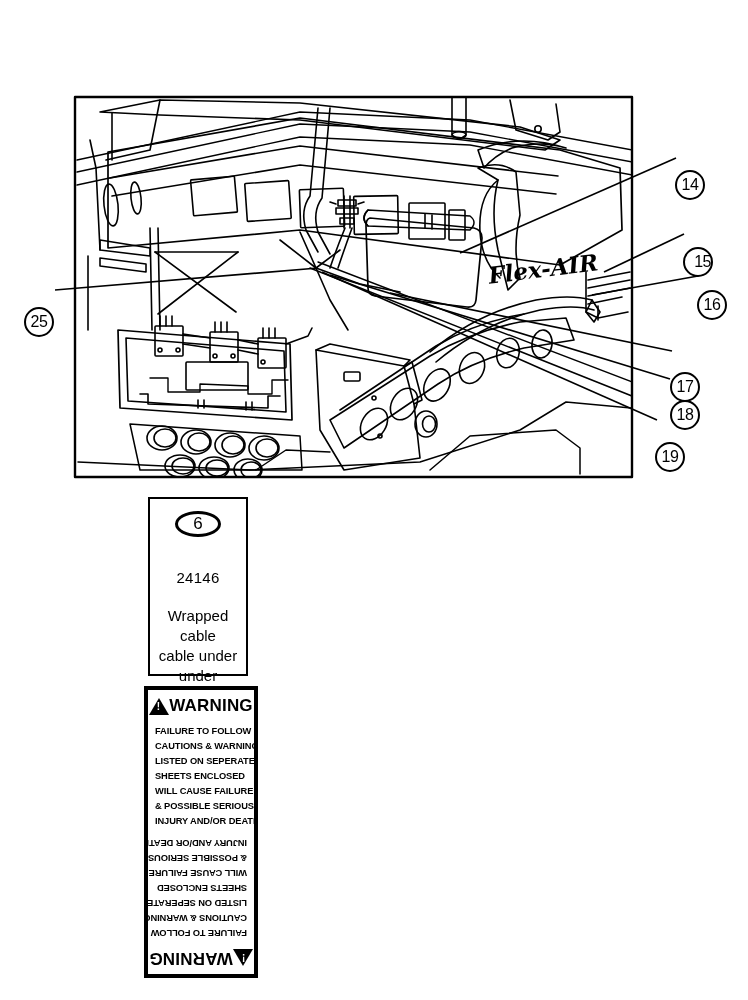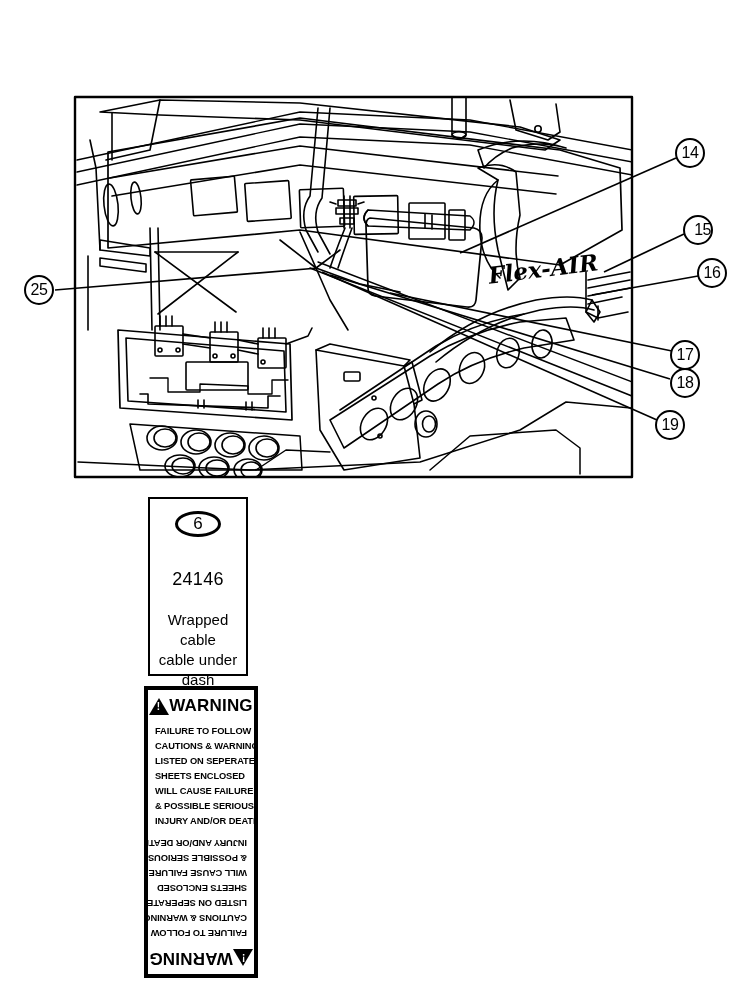--- a/index.html
+++ b/index.html
@@ -37,20 +37,21 @@
     border-radius: 50%;
     background: #fff;
     box-sizing: border-box;
     display: flex;
     align-items: center;
     justify-content: center;
     font-size: 16px;
     line-height: 1;
     letter-spacing: -0.5px;
     z-index: 5;
+    margin-top: 32px;
   }
   
   .tag-card {
     position: absolute;
     background: #fff;
     border: 2px solid #000;
     box-sizing: border-box;
     display: flex;
     flex-direction: column;
     align-items: center;
@@ -61,21 +62,21 @@
     border: 3px solid #000;
     border-radius: 50%;
     box-sizing: border-box;
     display: flex;
     align-items: center;
     justify-content: center;
     font-size: 17px;
     margin-top: 12px;
   }
   .tag-number {
-    font-size: 18px;
+    font-size: 15px;
     margin-top: 32px;
     letter-spacing: 0.3px;
   }
   .tag-desc {
     font-size: 15px;
     margin-top: 20px;
     text-align: center;
     line-height: 1.33;
     padding: 0 4px;
   }
@@ -354,21 +355,21 @@
 
   <div class="tag-card" style="left:148px; top:497px; width:100px; height:179px;">
     <div class="tag-circle">
       <span>6</span>
     </div>
     <div class="tag-number">24146</div>
     <div class="tag-desc">
       <div>Wrapped</div>
       <div>cable</div>
       <div>cable under</div>
-      <div>dash</div>
+      <div>under</div>
     </div>
   </div>
 
   <div class="decal" style="left:144px; top:686px; width:114px; height:292px;">
 
     <div class="decal-half">
       <div class="warn-head">
         <span class="warn-tri"></span>
         <span class="warn-word">WARNING</span>
       </div>

